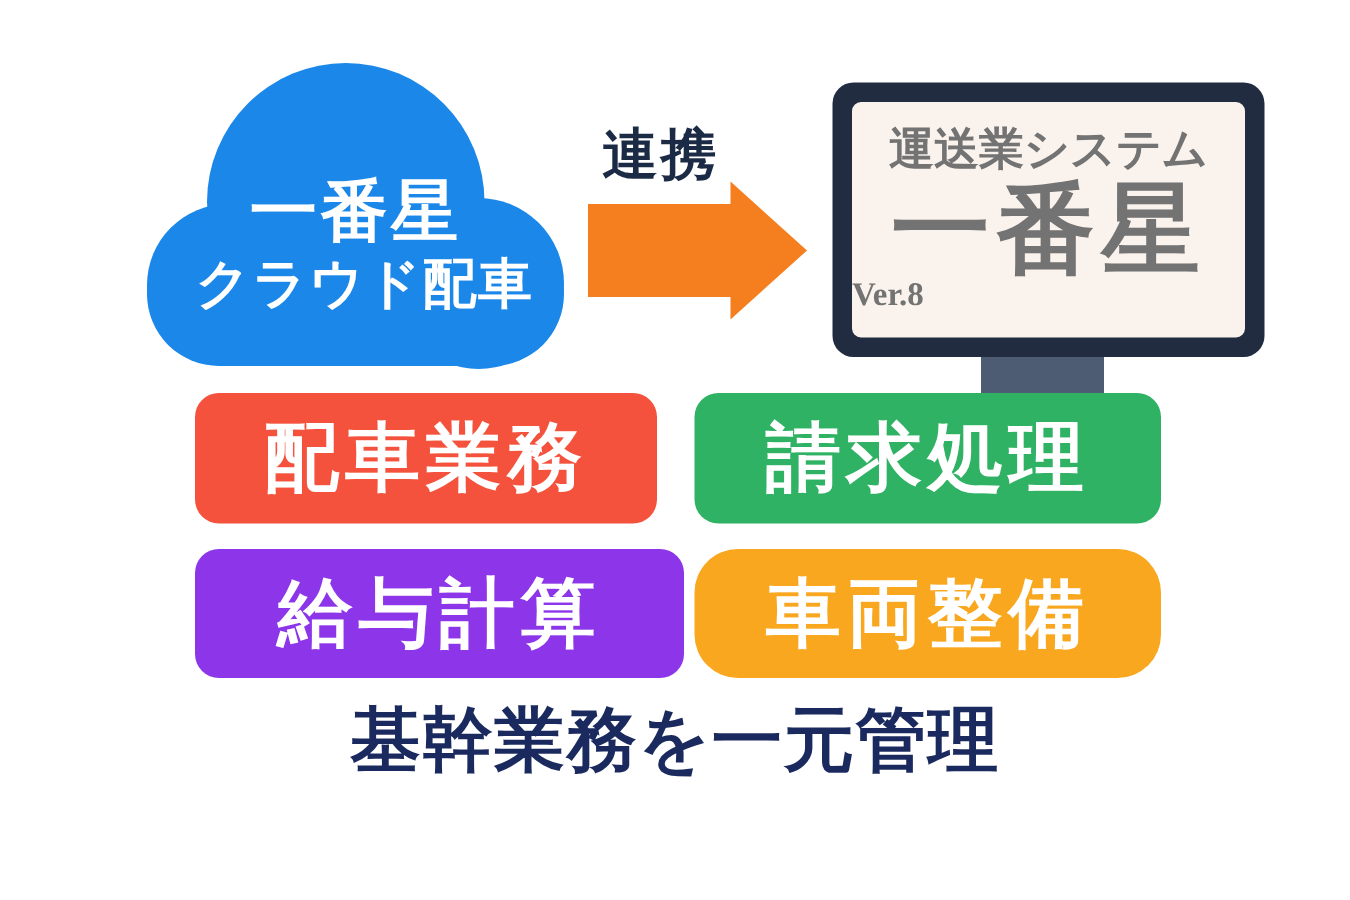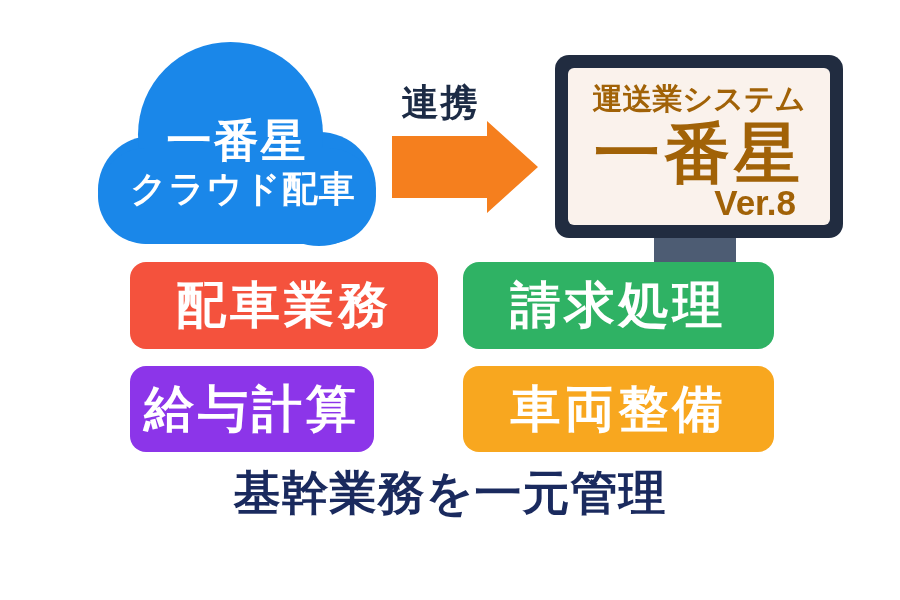--- a/index.html
+++ b/index.html
@@ -37,31 +37,31 @@
   .monitor-frame {
     position: absolute; left: 555px; top: 55px; width: 288px; height: 183px;
     border-radius: 14px; z-index: 2;
   }
   .monitor-screen {
     position: absolute; left: 13px; top: 13px; width: 262px; height: 157px;
     border-radius: 6px; overflow: hidden;
   }
   .monitor-header  { text-align: center; font-size: 30px; font-weight: 800; margin-top: 11px; letter-spacing: 0px; }
   .monitor-product { text-align: center; font-size: 66px; font-weight: 900; line-height: 1.02; letter-spacing: 4px; }
-  .monitor-version { text-align: right; padding-right: 34px; font-size: 35px; font-weight: 800; margin-top: -4px; }
+  .monitor-version { padding-right: 34px; font-size: 22px; font-weight: 800; margin-top: -4px; }
 
   
   .module {
     position: absolute; border-radius: 16px; z-index: 3;
     display: flex; align-items: center; justify-content: center;
     color: #ffffff; font-size: 50px; font-weight: 800; letter-spacing: 4px;
   }
   .module-1 { left: 130px; top: 262px; width: 308px; height: 87px; }
   .module-2 { left: 463px; top: 262px; width: 311px; height: 87px; }
-  .module-3 { left: 130px; top: 366px; width: 244px; height: 86px; }
+  .module-3 { left: 130px; top: 366px; width: 326px; height: 86px; }
   .module-4 { left: 463px; top: 366px; width: 311px; height: 86px; }
 
   
   .caption {
     position: absolute; left: 0; top: 462px; width: 900px;
     text-align: center; font-size: 47px; font-weight: 900; letter-spacing: 1px;
   }
 </style>
 </head>
 <body>
@@ -80,27 +80,27 @@
   </div>
 
   <div class="link-label" style="color: rgb(28, 43, 69);">連携</div>
 
   <svg class="arrow-svg" viewBox="0 0 154 98" xmlns="http://www.w3.org/2000/svg">
     <polygon points="4,18 99,18 99,3 150,49 99,95 99,80 4,80" fill="#f57f1e"></polygon>
   </svg>
 
   <div class="monitor-stand" style="background-color: rgb(77, 92, 115);"></div>
   <div class="monitor-frame" style="background-color: rgb(33, 44, 64);">
-    <div class="monitor-screen" style="background-color: rgb(250, 242, 236); color: #a16207;">
+    <div class="monitor-screen" style="background-color: rgb(250, 242, 236); color: #737373; font-family: Liberation Serif, serif;">
       <div class="monitor-header">運送業システム</div>
       <div class="monitor-product">一番星</div>
       <div class="monitor-version">Ver.8</div>
     </div>
   </div>
 
   <div class="module module-1" style="background-color: rgb(244, 82, 61);">配車業務</div>
   <div class="module module-2" style="background-color: rgb(47, 178, 100);">請求処理</div>
   <div class="module module-3" style="background-color: rgb(140, 53, 233);">給与計算</div>
-  <div class="module module-4" style="background-color: rgb(248, 167, 31);">車両整備</div>
+  <div class="module module-4" style="background-color: rgb(248, 167, 31); border-radius: 29px;">車両整備</div>
 
   <div class="caption" style="color: rgb(26, 42, 94);">基幹業務を一元管理</div>
 
 </div>
 
 </body></html>

